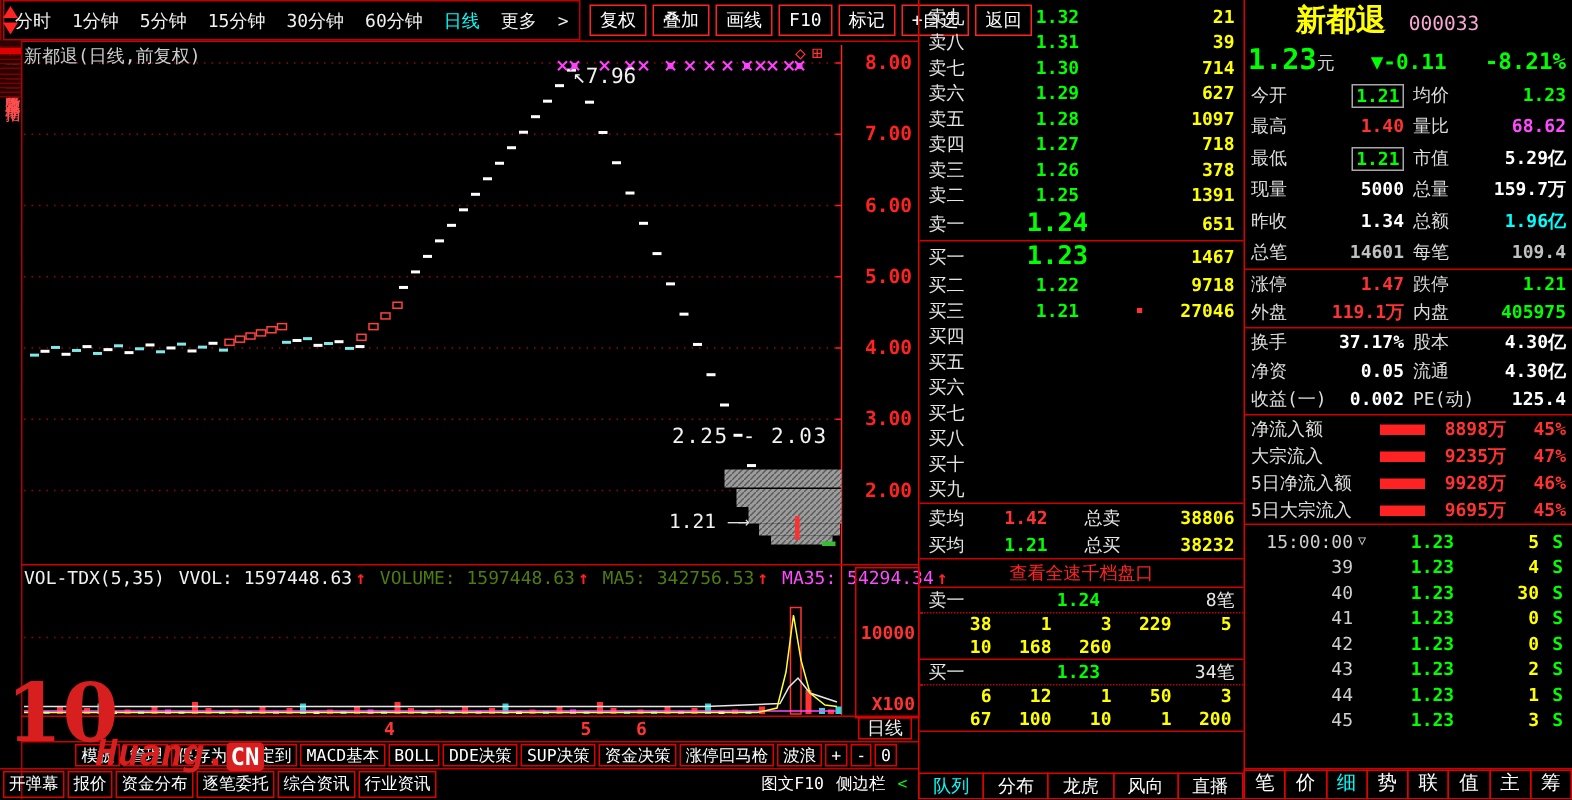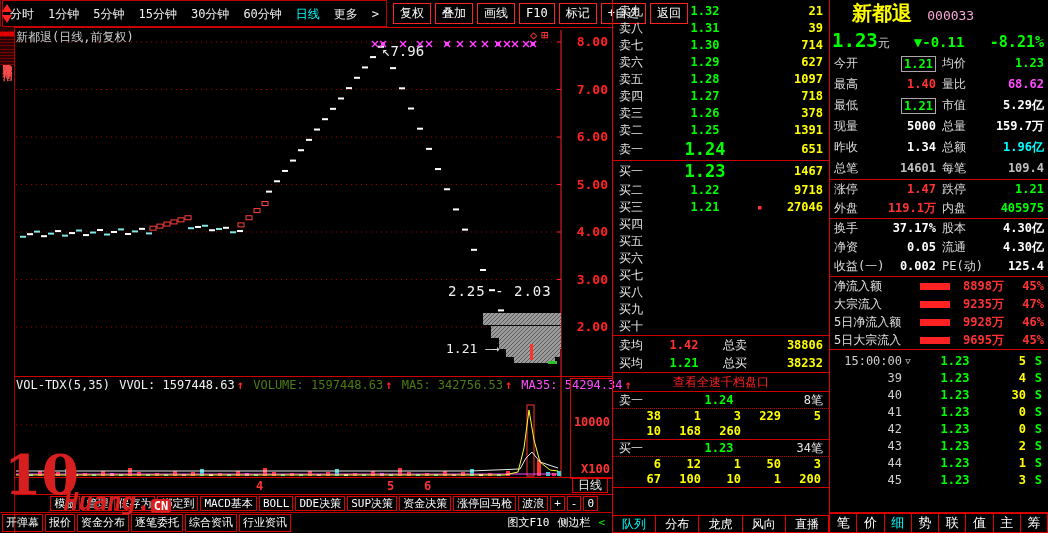--- a/index.html
+++ b/index.html
@@ -77,21 +77,21 @@
   .dl{width:36px;color:#e6e6e6}.dp{flex:1;text-align:center;color:#00ff00;font-weight:700}
   .dc{width:40px;text-align:right;color:#e6e6e6}
   .nrow{display:flex;height:15px;line-height:15px;padding:0 8px;}
   .nrow span{width:20%;text-align:right;color:#ffff00;font-weight:700;}
   .mtabs{margin-top:auto;display:flex;height:18px;}
   .mtab{flex:1;border:1px solid #e00000;margin-left:-1px;text-align:center;line-height:16px;color:#fff;cursor:pointer}
   .mtab.active{color:#00ffff}
   
   #rightcol{position:absolute;left:830px;top:0;width:218px;height:533px;display:flex;flex-direction:column;box-sizing:border-box;}
   .qhead{height:27px;line-height:27px;white-space:nowrap}
-  .qname{color:#ffff00;font-size:20px;font-weight:700;margin-left:22px;}
+  .qname{color:#ffff00;font-size:20px;font-weight:700;margin-left:34px;}
   .qcode{color:#f9a8d4;font-size:13px;margin-left:8px;}
   .qprice-row{height:26px;line-height:26px;display:flex;align-items:baseline;padding:0 2px;}
   .qprice{color:#00ff00;font-size:19px;font-weight:700;}
   .qunit{color:#cfcfcf;font-size:12px;}
   .qchg{color:#00ff00;font-size:14px;font-weight:700;margin-left:24px;}
   .qpct{color:#00ff00;font-size:15px;font-weight:700;margin-left:auto;margin-right:2px;}
   .sep{border-top:1px solid #d00000;}
   .srow{display:flex;height:21px;line-height:21px;padding:0 4px;}
   .stats3 .srow,.stats2 .srow{height:19px;line-height:19px;}
   .pair{flex:1;display:flex;align-items:center;gap:15px;}
@@ -114,21 +114,21 @@
   .rtab{flex:1;border:1px solid #e00000;margin-left:-1px;text-align:center;line-height:18px;color:#fff;font-size:13px;cursor:pointer}
   .rtab.active{color:#00ffff}
   
   #watermark{position:absolute;left:4px;top:448px;width:280px;height:85px;z-index:40;pointer-events:none;}
   .wm1{display:flex;align-items:flex-end;}
   .wm-num{color:#d81f1f;font-size:54px;font-weight:900;line-height:54px;font-family:"DejaVu Serif","Liberation Serif",serif;}
   .wm-site{color:#4c4c4c;font-size:30px;font-weight:700;line-height:36px;margin-left:2px;}
   .wm2{margin-left:60px;margin-top:-14px;}
   .wm-name{color:#d81f1f;font-size:24px;font-weight:900;font-style:italic;}
   .wm-dot{color:#d81f1f;font-size:24px;font-weight:900;}
-  .wm-tld{color:#fff;background:#d81f1f;font-size:12px;font-weight:900;padding:0 3px;border-radius:3px;}
+  .wm-tld{color:#fff;background:#d81f1f;font-size:16px;font-weight:900;padding:0 3px;border-radius:3px;}
 </style>
 </head>
 <body>
 
 <div id="screen">
 
   <div id="toolbar">
     <div class="spin">
         <div class="up"></div>
         <div class="dn"></div>
@@ -545,27 +545,27 @@
           <span class="qf"></span>
           <span class="qv"></span>
         </div>
         <div class="qrow">
           <span class="ql">买八</span>
           <span class="qp"></span>
           <span class="qf"></span>
           <span class="qv"></span>
         </div>
         <div class="qrow">
+          <span class="ql">买十</span>
+          <span class="qp"></span>
+          <span class="qf"></span>
+          <span class="qv"></span>
+        </div>
+        <div class="qrow">
           <span class="ql">买九</span>
-          <span class="qp"></span>
-          <span class="qf"></span>
-          <span class="qv"></span>
-        </div>
-        <div class="qrow">
-          <span class="ql">买十</span>
           <span class="qp"></span>
           <span class="qf"></span>
           <span class="qv"></span>
         </div>
       </div>
     <div class="avgs">
       <div class="arow">
         <span class="al">卖均</span>
         <span class="ap c-r">1.42</span>
         <span class="al2">总卖</span>

